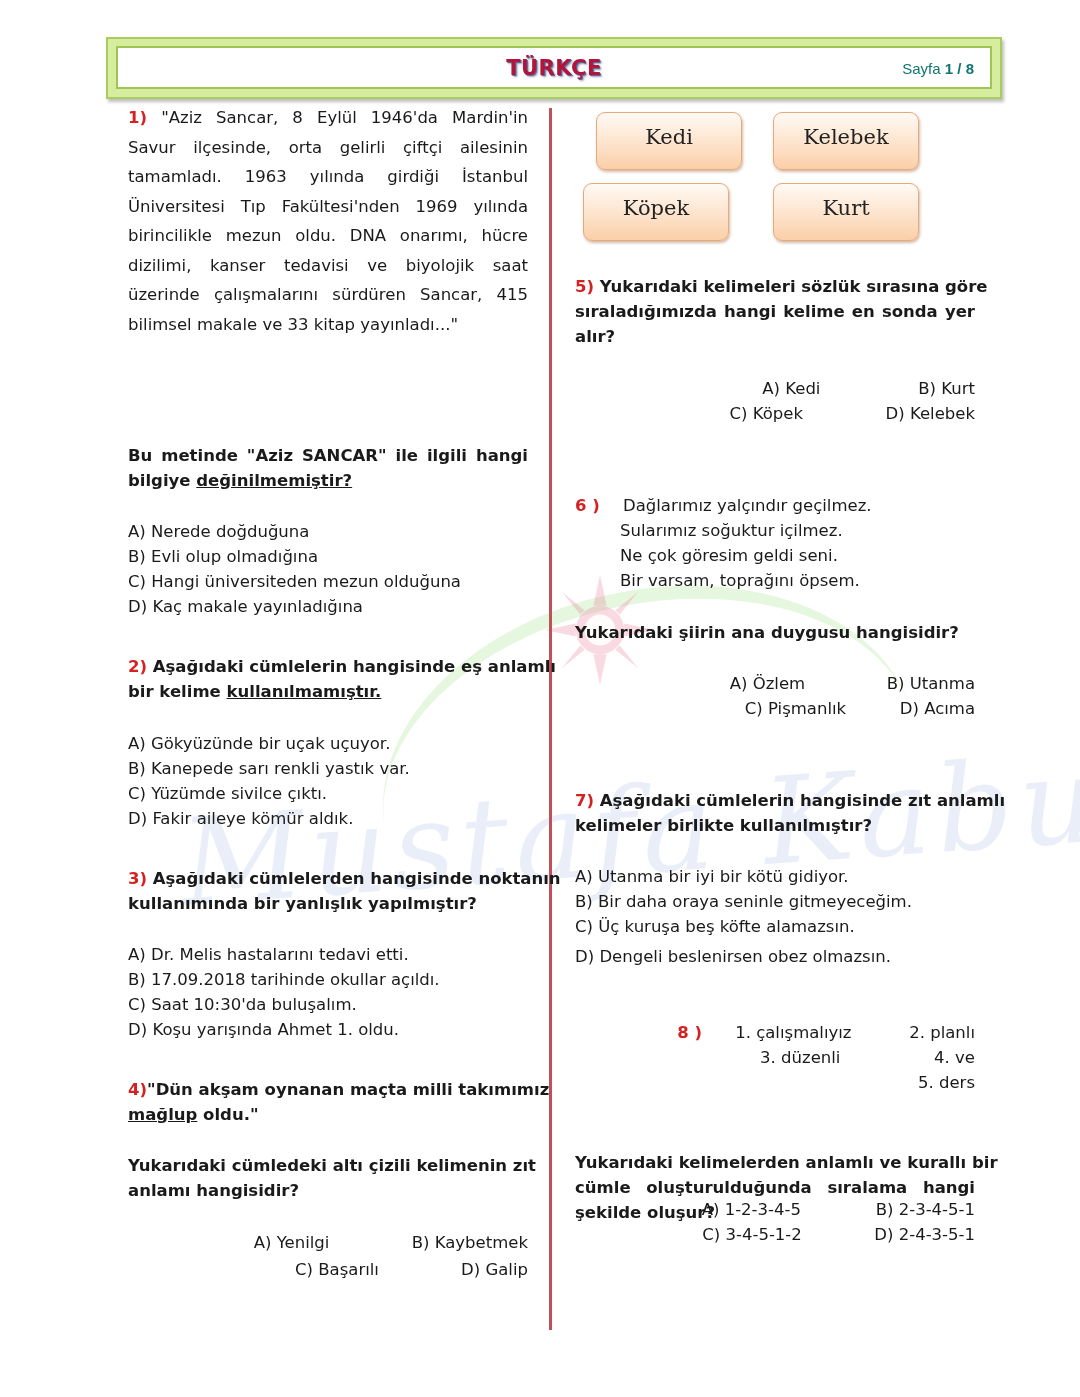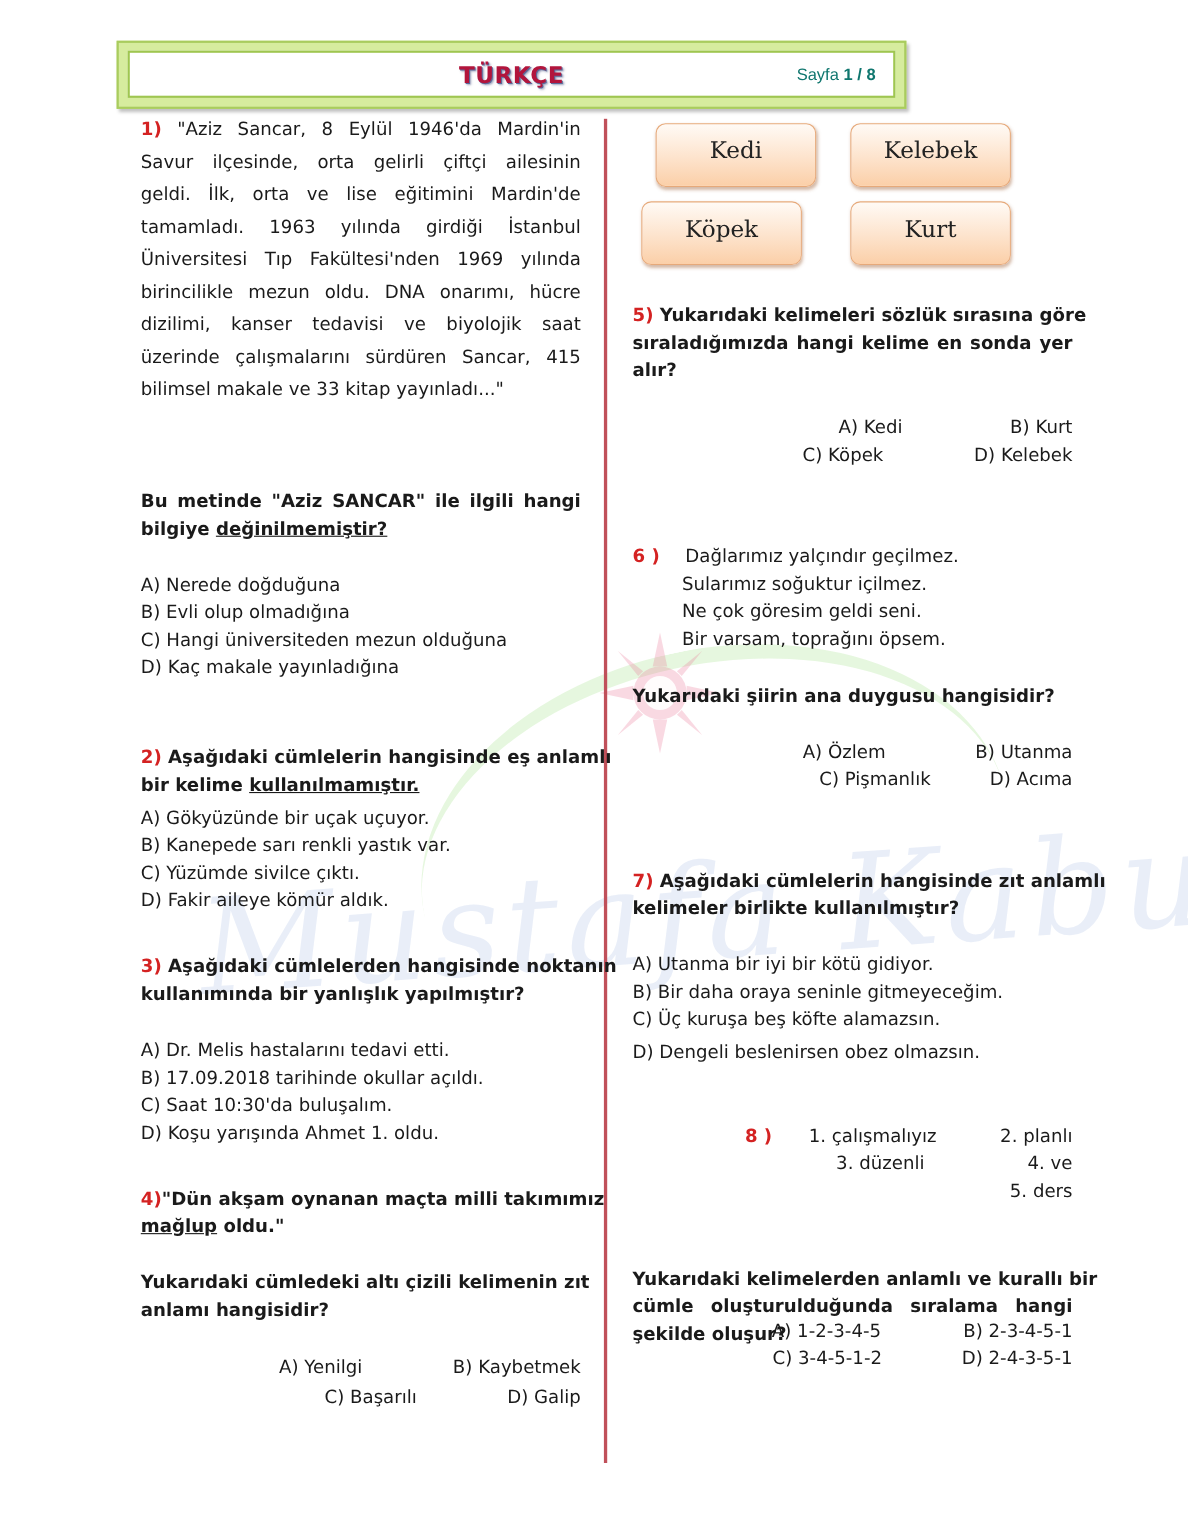--- a/index.html
+++ b/index.html
@@ -1,21 +1,21 @@
 <!DOCTYPE html>
 <html><head>
 <meta charset="utf-8">
 <style>
   html, body { margin: 0; padding: 0; }
   body {
     width: 1080px; height: 1397px; background: #ffffff; position: relative; overflow: hidden;
     font-family: "DejaVu Sans", sans-serif; color: #1a1a1a;
   }
   .header-outer {
-    position: absolute; left: 106px; top: 37px; width: 718px; height: 62px;
+    position: absolute; left: 106px; top: 37px; width: 896px; height: 62px;
     background: #d6ec9e; border: 2px solid #a9cc5e; box-sizing: border-box;
     box-shadow: 2px 3px 3px rgba(0,0,0,0.25);
   }
   .header-inner {
     position: absolute; left: 8px; top: 7px; right: 8px; bottom: 8px;
     background: #ffffff; border: 2px solid #9fc650; box-sizing: border-box;
   }
   .title {
     position: absolute; left: 0; right: 0; top: 8px; text-align: center;
     font-family: "DejaVu Sans", sans-serif; font-weight: bold; font-size: 21px;
@@ -103,42 +103,41 @@
   </div>
 </div>
 
 <div class="divider"></div>
 
 <div class="col col-left">
 
   <div class="para passage" style="top:103px;">
     <span class="line justify"><span class="qnum">1)</span> <span>"Aziz Sancar, 8 Eylül 1946'da Mardin'in</span></span>
     <span class="line justify">Savur ilçesinde, orta gelirli çiftçi ailesinin</span>
-    <span class="line justify">geldi. İlk, orta ve lise eğitimini Mardin'de</span>
     <span class="line justify">tamamladı. 1963 yılında girdiği İstanbul</span>
     <span class="line justify">Üniversitesi Tıp Fakültesi'nden 1969 yılında</span>
     <span class="line justify">birincilikle mezun oldu. DNA onarımı, hücre</span>
     <span class="line justify">dizilimi, kanser tedavisi ve biyolojik saat</span>
     <span class="line justify">üzerinde çalışmalarını sürdüren Sancar, 415</span>
     <span class="line">bilimsel makale ve 33 kitap yayınladı..."</span>
   </div>
 
   <div class="para bold" style="top:443px;">
     <span class="line justify">Bu metinde "Aziz SANCAR" ile ilgili hangi</span>
     <span class="line"><span>bilgiye </span><span class="u">değinilmemiştir?</span></span>
   </div>
 
   <div class="para" style="top:519px;">
     <span class="line">A) Nerede doğduğuna</span>
     <span class="line">B) Evli olup olmadığına</span>
     <span class="line">C) Hangi üniversiteden mezun olduğuna</span>
     <span class="line">D) Kaç makale yayınladığına</span>
   </div>
 
-  <div class="para bold" style="top:654px;margin-top:22px;">
+  <div class="para bold" style="top:654px;">
     <span class="line justify"><span class="qnum">2)</span><span> Aşağıdaki cümlelerin hangisinde eş anlamlı</span></span>
     <span class="line"><span>bir kelime </span><span class="u">kullanılmamıştır.</span></span>
   </div>
   <div class="para" style="top:731px;">
     <span class="line">A) Gökyüzünde bir uçak uçuyor.</span>
     <span class="line">B) Kanepede sarı renkli yastık var.</span>
     <span class="line">C) Yüzümde sivilce çıktı.</span>
     <span class="line">D) Fakir aileye kömür aldık.</span>
   </div>
 

